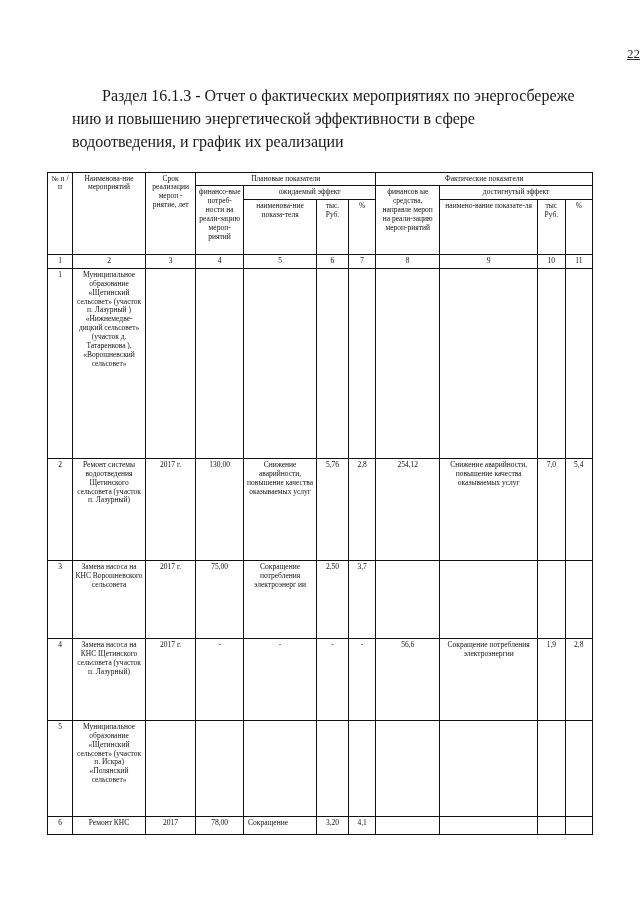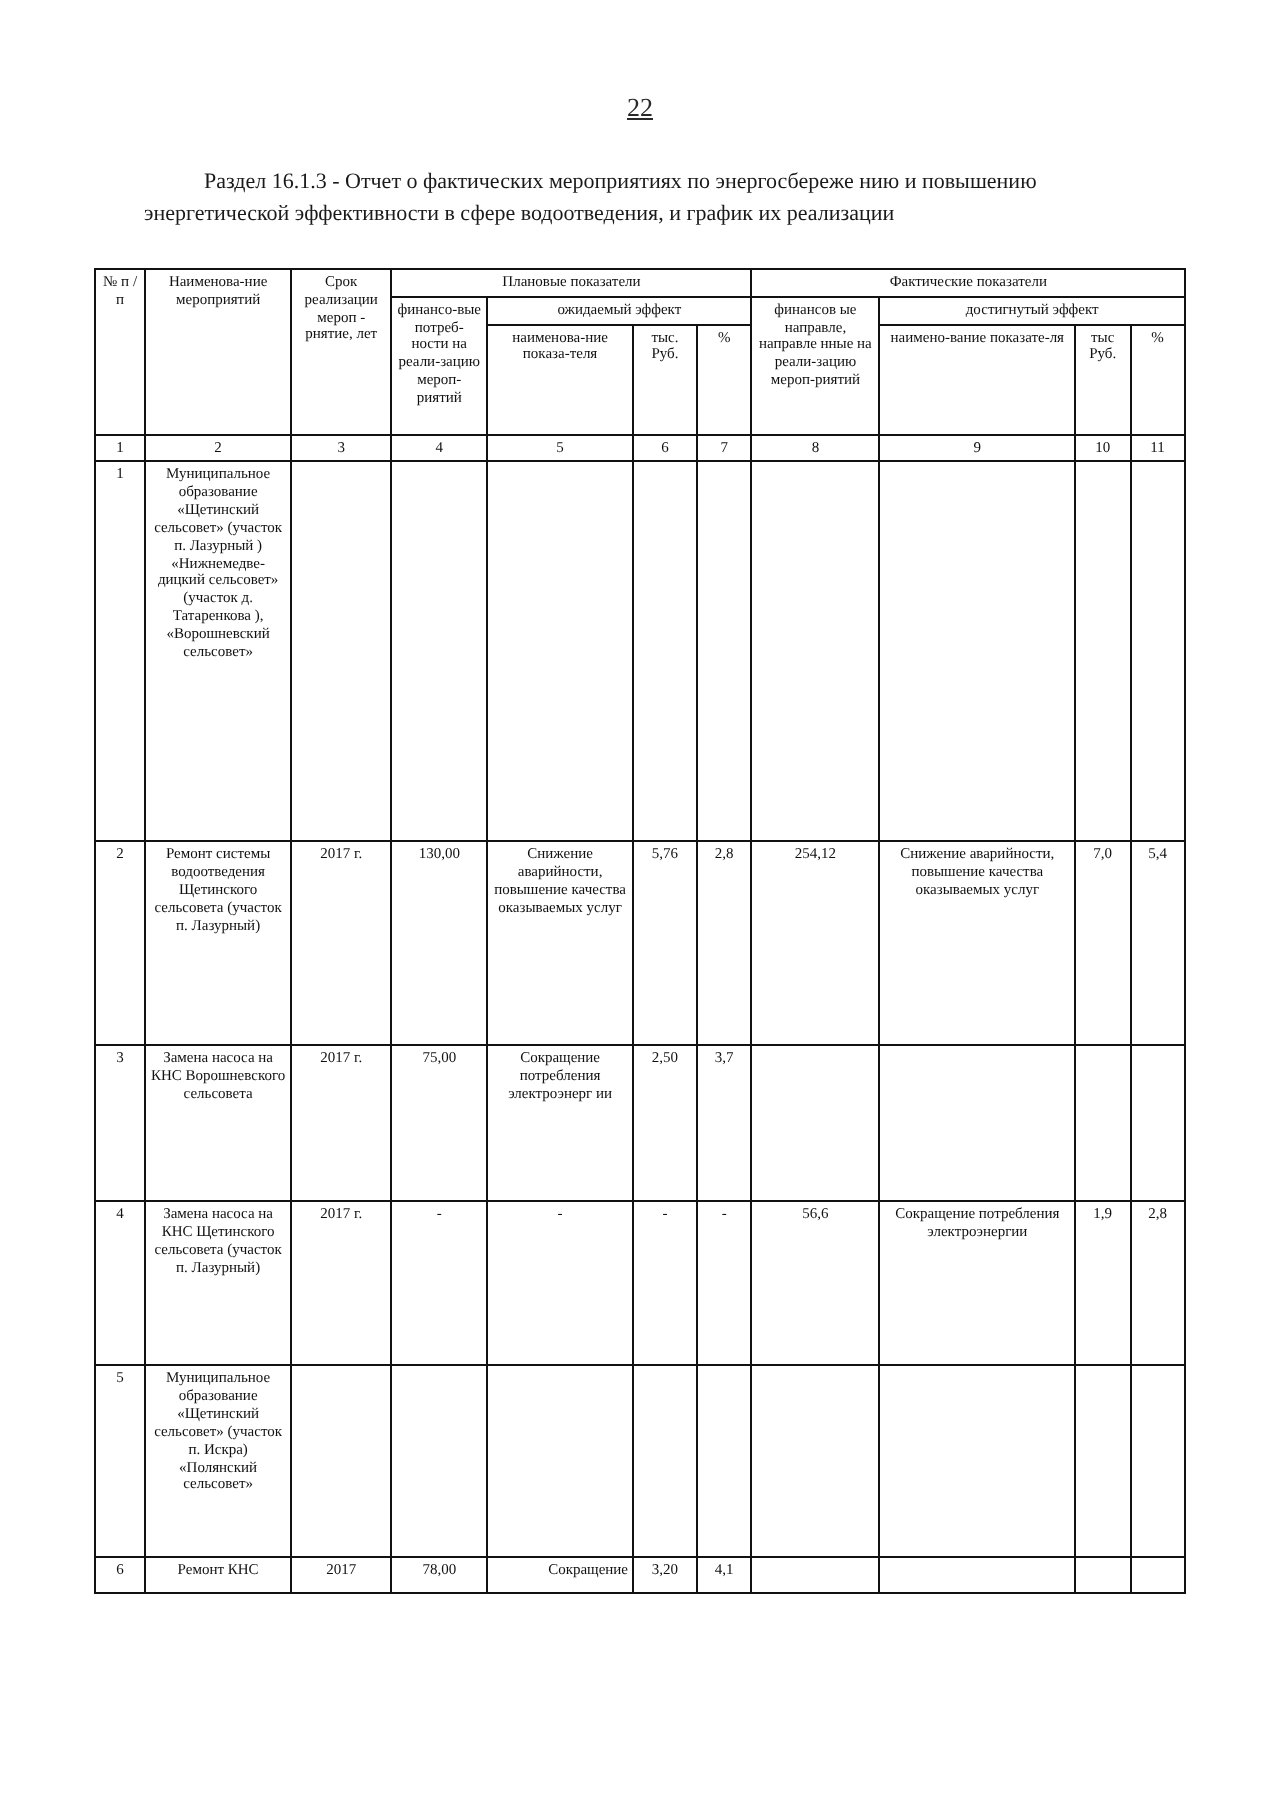--- a/index.html
+++ b/index.html
@@ -16,29 +16,29 @@
     overflow: hidden;
   }
   .page {
     position: relative;
     width: 640px;
     height: 905px;
     box-sizing: border-box;
     padding: 0;
   }
   .page-number {
-    text-align: center;
+    text-align: right;
     font-size: 13px;
     margin-top: 46px;
     color: #2a2a2a;
     text-decoration: underline;
   }
   .doc-title {
     margin: 22px 60px 0 72px;
-    font-size: 11px;
+    font-size: 16px;
     line-height: 1.45;
     text-align: left;
     text-indent: 30px;
     color: #1a1a1a;
   }
   table.main {
     border-collapse: collapse;
     margin: 18px auto 0 auto;
     width: 546px;
     table-layout: fixed;
@@ -122,21 +122,21 @@
       <tr>
         <td class="hdr" rowspan="4">№ п / п</td>
         <td class="hdr" rowspan="4">Наименова-ние мероприятий</td>
         <td class="hdr" rowspan="4">Срок реализации мероп - рнятие, лет</td>
         <td class="hdr" colspan="4">Плановые показатели</td>
         <td class="hdr" colspan="4">Фактические показатели</td>
       </tr>
       <tr>
         <td class="hdr" rowspan="3" style="height:60px">финансо-вые потреб-ности на реали-зацию мероп-риятий</td>
         <td class="hdr" colspan="3">ожидаемый эффект</td>
-        <td class="hdr" rowspan="3">финансов ые направле, направле нные на реали-зацию мероп-риятий</td>
+        <td class="hdr" rowspan="3">финансов ые средства, направле мероп на реали-зацию мероп-риятий</td>
         <td class="hdr" colspan="3">достигнутый эффект</td>
       </tr>
       <tr>
         <td class="hdr" rowspan="2" style="height:50px">наименова-ние показа-теля</td>
         <td class="hdr" rowspan="2">тыс. Руб.</td>
         <td class="hdr" rowspan="2">%</td>
         <td class="hdr" rowspan="2">наимено-вание показате-ля</td>
         <td class="hdr" rowspan="2">тыс Руб.</td>
         <td class="hdr" rowspan="2">%</td>
       </tr>
@@ -219,21 +219,21 @@
         <td class="mid-text"></td>
         <td class="mid-text"></td>
         <td class="mid-text"></td>
         <td class="mid-text"></td>
       </tr>
       <tr style="height:18px">
         <td class="num-cell">6</td>
         <td class="mid-text" style="font-weight:normal">Ремонт КНС</td>
         <td class="mid-text">2017</td>
         <td class="mid-text">78,00</td>
-        <td class="mid-text" style="text-align:right;padding-left:4px">Сокращение</td>
+        <td class="mid-text" style="text-align:left;padding-left:4px">Сокращение</td>
         <td class="mid-text">3,20</td>
         <td class="mid-text">4,1</td>
         <td class="mid-text"></td>
         <td class="mid-text"></td>
         <td class="mid-text"></td>
         <td class="mid-text"></td>
       </tr>
     </tbody>
   </table>
 

